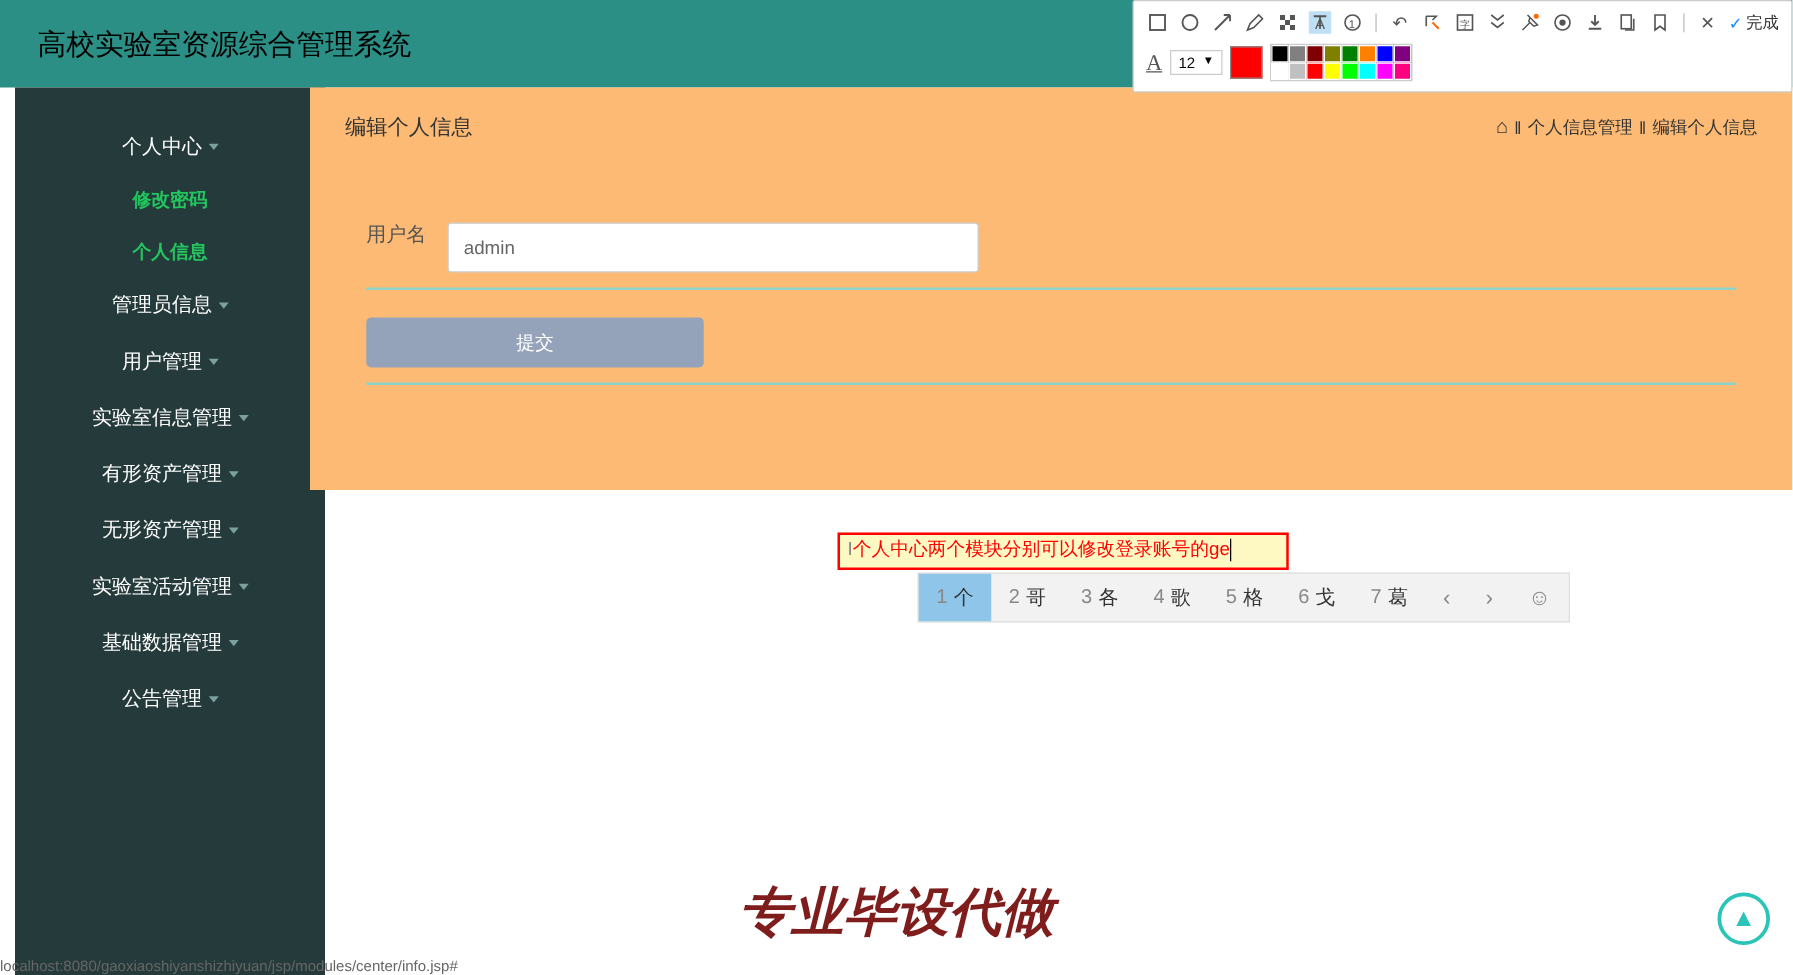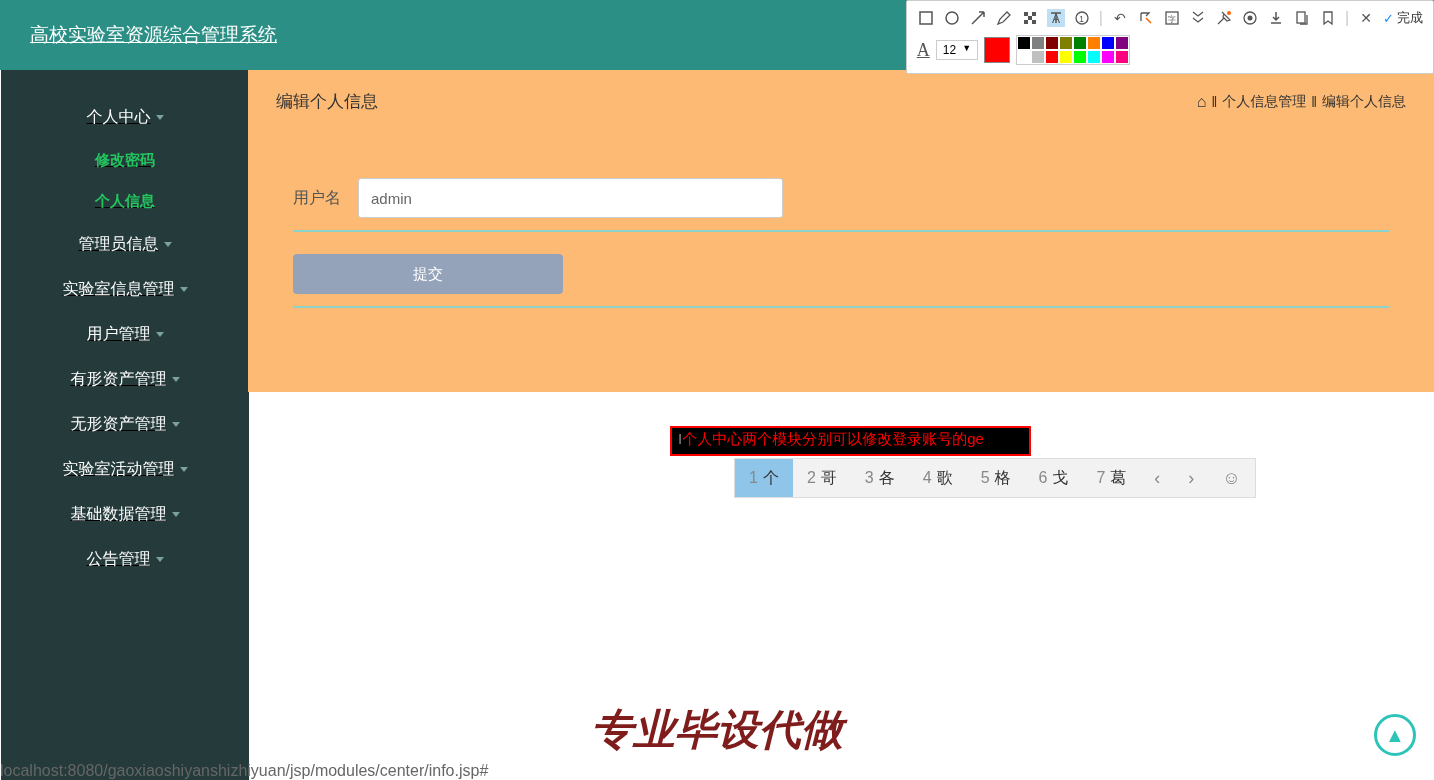--- a/index.html
+++ b/index.html
@@ -1,56 +1,56 @@
 <!DOCTYPE html>
 <html><head>
 <meta charset="utf-8">
 <style>
 * { margin: 0; padding: 0; box-sizing: border-box; }
 body { font-family: "Microsoft YaHei", sans-serif; background: #fff; width: 1434px; height: 780px; overflow: hidden; position: relative; }
 
 .header { background: #2b8f85; height: 70px; display: flex; align-items: center; padding-left: 30px; position: relative; }
-.header-title { color: #ffffff; font-size: 19px; text-decoration: underline; }
+.header-title { color: #000000; font-size: 23px; }
 .floating-btn { position: absolute; width: 36px; height: 36px; border-radius: 50%; background: #35c9c8; color: #fff; display: flex; align-items: center; justify-content: center; font-size: 16px; }
 .float-1 { right: 105px; top: 36px; }
 .float-2 { right: 50px; top: 36px; }
 
-.sidebar { position: absolute; left: 1px; top: 70px; width: 248px; height: 710px; background: #253a3b; padding-top: 25px; text-decoration: underline; }
+.sidebar { position: absolute; left: 12px; top: 70px; width: 248px; height: 710px; background: #253a3b; padding-top: 25px; }
 .nav-item { color: #fff; text-align: center; padding: 12px 0; font-size: 16px; cursor: pointer; position: relative; }
 .nav-sub { color: #22c55e; text-align: center; padding: 11px 0; font-size: 15px; font-weight: bold; cursor: pointer; }
 .caret { display: inline-block; width: 0; height: 0; border-left: 4px solid transparent; border-right: 4px solid transparent; border-top: 5px solid #7aa0a0; margin-left: 5px; vertical-align: middle; }
 
 .main { position: absolute; left: 248px; top: 70px; right: 0; height: 322px; background: #fdba74; }
 .page-head { display: flex; justify-content: space-between; align-items: center; padding: 20px 28px; }
 .page-title { font-size: 17px; color: #333; }
 .breadcrumb { font-size: 14px; color: #333; display: flex; align-items: center; gap: 5px; }
 .home-icon { font-size: 16px; }
 
 .form-area { padding: 0 45px; }
-.form-row { display: flex; align-items: center; margin-top: 45px; }
+.form-row { display: flex; margin-top: 45px; }
 .form-label { width: 65px; font-size: 16px; color: #555; }
 .form-input { width: 425px; height: 40px; border: 1px solid #ccc; border-radius: 3px; padding: 0 12px; font-size: 15px; color: #666; }
 .divider { border: none; border-top: 2px solid #8cd3cb; margin-top: 12px; }
 .submit-btn { width: 270px; height: 40px; background: #94a3ba; color: #fff; border: none; border-radius: 4px; font-size: 15px; margin-top: 22px; cursor: pointer; }
 
-.annotation { position: absolute; left: 670px; top: 426px; width: 361px; height: 30px; border: 2px solid red; color: red; font-size: 15px; padding: 2px 6px; background: #000000; }
+.annotation { position: absolute; left: 670px; top: 426px; width: 361px; height: 30px; border: 2px solid red; color: red; font-size: 15px; padding: 2px 6px; background: #fef9c3; }
 .annotation-cursor { display: inline-block; width: 1px; height: 18px; background: #000; vertical-align: middle; }
 
 .ime-bar { position: absolute; left: 734px; top: 458px; height: 40px; background: #f2f2f2; border: 1px solid #ddd; display: flex; align-items: center; }
 .ime-item { padding: 0 14px; font-size: 16px; color: #333; height: 100%; display: flex; align-items: center; gap: 5px; cursor: pointer; }
 .ime-item.sel { background: #8ec5e8; }
 .ime-num { color: #888; }
 .ime-arrow { padding: 0 14px; color: #888; font-size: 18px; cursor: pointer; }
 
 .watermark { position: absolute; left: 50%; bottom: 22px; transform: translateX(-50%); font-size: 42px; font-weight: bold; color: #7f1d1d; font-style: italic; }
 
 .scroll-top { position: absolute; right: 18px; bottom: 24px; width: 42px; height: 42px; border: 3px solid #2cc4b8; border-radius: 50%; display: flex; align-items: center; justify-content: center; cursor: pointer; }
 .scroll-top-arrow { color: #2cc4b8; font-size: 20px; font-weight: bold; }
 
-.status-bar { position: absolute; left: 0; bottom: 0; font-size: 16px; color: #666; }
+.status-bar { position: absolute; left: 0; bottom: 0; font-size: 12px; color: #666; }
 
 
 .toolbar { position: absolute; right: 0; top: 0; background: #fff; border: 1px solid #ccc; border-radius: 2px; padding: 4px; }
 .toolbar-row1 { display: flex; align-items: center; gap: 8px; padding: 4px 6px; }
 .tool-icon { width: 18px; height: 18px; display: flex; align-items: center; justify-content: center; cursor: pointer; color: #555; font-size: 14px; }
 .tool-icon.sel { background: #bfdff5; }
 .tool-icon svg { width: 16px; height: 16px; }
 .tool-sep { color: #ccc; }
 .tool-done { display: flex; align-items: center; gap: 3px; font-size: 13px; color: #333; cursor: pointer; }
 .toolbar-row2 { display: flex; align-items: center; gap: 6px; padding: 4px 6px; }
@@ -77,22 +77,22 @@
         <path d="M4 20c0-4 4-6 8-6s8 2 8 6"></path>
       </svg>
   </div>
 </div>
 
 <div class="sidebar">
   <div class="nav-item"><span>个人中心</span><span class="caret"></span></div>
   <div class="nav-sub">修改密码</div>
   <div class="nav-sub">个人信息</div>
   <div class="nav-item"><span>管理员信息</span><span class="caret"></span></div>
+  <div class="nav-item"><span>用户管理</span><span class="caret"></span></div>
   <div class="nav-item"><span>实验室信息管理</span><span class="caret"></span></div>
-  <div class="nav-item"><span>用户管理</span><span class="caret"></span></div>
   <div class="nav-item"><span>有形资产管理</span><span class="caret"></span></div>
   <div class="nav-item"><span>无形资产管理</span><span class="caret"></span></div>
   <div class="nav-item"><span>实验室活动管理</span><span class="caret"></span></div>
   <div class="nav-item"><span>基础数据管理</span><span class="caret"></span></div>
   <div class="nav-item"><span>公告管理</span><span class="caret"></span></div>
 </div>
 
 <div class="main">
   <div class="page-head">
     <div class="page-title">编辑个人信息</div>

